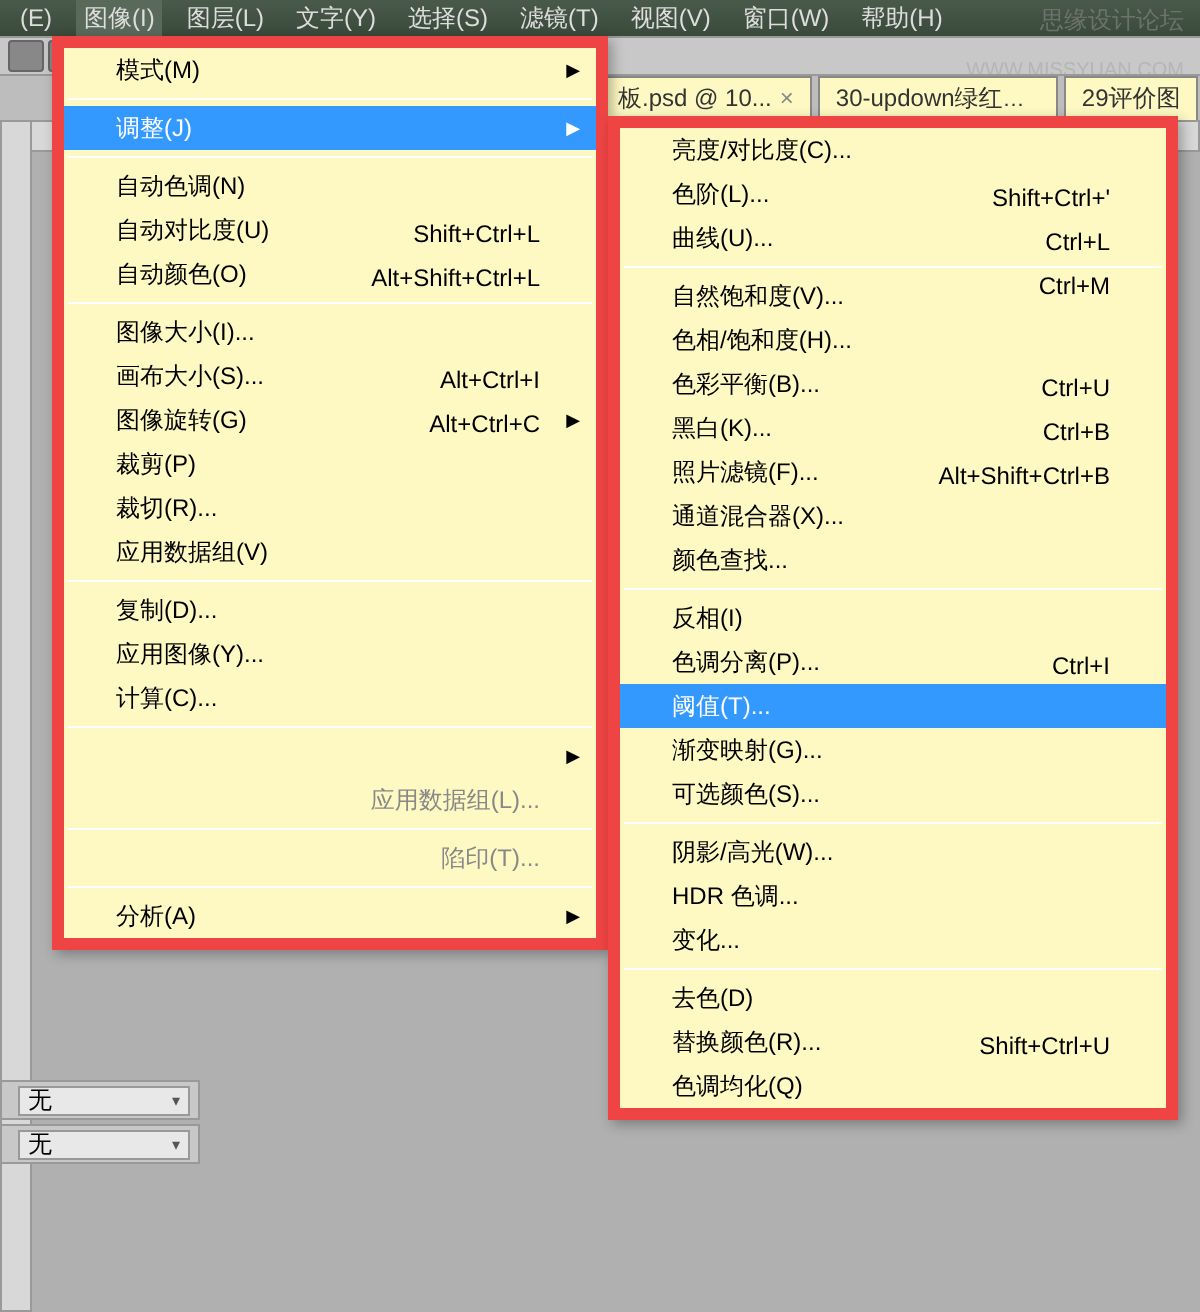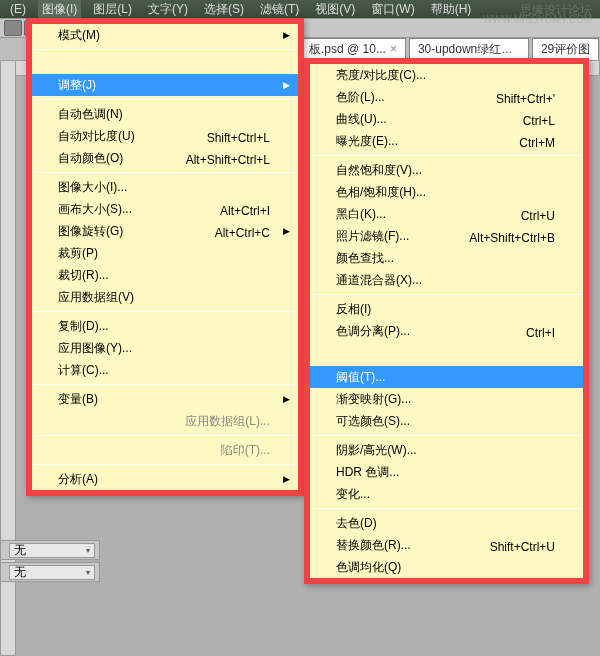--- a/index.html
+++ b/index.html
@@ -1,43 +1,43 @@
 <!DOCTYPE html>
 <html><head>
 <meta charset="utf-8">
 <style>
 * { margin:0; padding:0; box-sizing:border-box; font-family:"Microsoft YaHei","SimSun",sans-serif; font-size:12px; }
 body { width:600px; height:656px; background:#b8b8b8; overflow:hidden; position:relative; }
 .topbar { height:18px; background:linear-gradient(#4a5a4a,#3a4a3a); display:flex; align-items:center; padding:0 6px; }
 .topbar .menu-item { color:#ddd; margin-right:8px; cursor:pointer; padding:1px 4px; }
 .topbar .menu-item.open { background:#5a6a5a; }
 .watermark { position:absolute; right:8px; top:2px; color:#888; font-size:12px; opacity:.6; }
-.wm2 { position:absolute; right:8px; top:14px; color:#999; font-size:10px; opacity:.4; }
+.wm2 { position:absolute; right:8px; top:30px; color:#999; font-size:10px; opacity:.4; }
 .icon-row { height:20px; background:#c8c8c8; border-top:1px solid #999; border-bottom:1px solid #999; display:flex; align-items:center; padding:0 4px; }
 .icon-row .ic { width:18px; height:16px; background:#888; border:1px solid #666; margin-right:2px; border-radius:2px; }
 .tab-row { height:22px; background:#bdbdbd; display:flex; align-items:flex-end; padding-left:300px; gap:3px; }
-.tab { background:#ffffff; border:1px solid #888; border-bottom:none; padding:2px 8px; font-size:11px; color:#333; max-width:120px; overflow:hidden; white-space:nowrap; text-overflow:ellipsis;text-align:right; }
+.tab { background:#fef9c3; border:1px solid #888; border-bottom:none; padding:2px 8px; font-size:11px; color:#333; max-width:120px; overflow:hidden; white-space:nowrap; text-overflow:ellipsis;text-align:right; }
 .tab .x { margin-left:4px; color:#888; }
 .canvas { position:absolute; left:0; top:60px; right:0; bottom:0; background:#b0b0b0; }
 .rule { background:#d8d8d8; border:1px solid #999; }
 .rule-h { position:absolute; left:0; top:0; right:0; height:16px; }
 .rule-v { position:absolute; left:0; top:0; bottom:0; width:16px; }
 .panel { position:absolute; left:0; top:540px; width:100px; }
 .panel-row { display:flex; align-items:center; height:20px; background:#c8c8c8; border:1px solid #999; margin-bottom:2px; font-size:11px; padding:0 4px; }
 .panel-row .dd { flex:1; background:#e8e8e8; border:1px solid #999; height:15px; margin-left:4px; display:flex; align-items:center; padding:0 4px; justify-content:space-between; }
 .panel-row .tri { font-size:8px; color:#555; }
 
 .menu { position:absolute; background:#fef9c3; border:6px solid #ef4444; box-shadow:2px 2px 6px rgba(0,0,0,.3); }
 .menu1 { left:26px; top:18px; width:278px; }
 .menu2 { left:304px; top:58px; width:285px; }
 .mi { display:flex; align-items:center; height:22px; padding:0 28px 0 26px; color:#000; position:relative; cursor:default; }
 .mi .lbl { flex:1; white-space:nowrap; }
 .mi .sc { color:#000; margin-left:10px;margin-top:48px; }
 .mi .arrow { position:absolute; right:8px; font-size:9px; }
-.mi.hi { background:#3399ff; color:#fff;margin-top:24px; }
+.mi.hi { background:#3399ff; color:#fff; }
 .mi.dis { color:#888;text-align:right; }
 .sep { height:1px; background:#bcbcbc; margin:3px 2px; border-bottom:1px solid #fff; }
 </style>
 </head>
 <body>
 
 <div class="topbar">
   <span class="menu-item">(E)</span>
   <span class="menu-item open">图像(I)</span>
   <span class="menu-item">图层(L)</span>
@@ -131,21 +131,20 @@
       <span class="lbl">复制(D)...</span>
     </div>
     <div class="mi">
       <span class="lbl">应用图像(Y)...</span>
     </div>
     <div class="mi">
       <span class="lbl">计算(C)...</span>
     </div>
     <div class="sep"></div>
     <div class="mi">
-      <span class="lbl">变量(B)</span>
       <span class="arrow">▶</span>
     </div>
     <div class="mi dis">
       <span class="lbl">应用数据组(L)...</span>
     </div>
     <div class="sep"></div>
     <div class="mi dis">
       <span class="lbl">陷印(T)...</span>
     </div>
     <div class="sep"></div>
@@ -160,43 +159,44 @@
       <span class="sc">Shift+Ctrl+'</span>
     </div>
     <div class="mi">
       <span class="lbl">色阶(L)...</span>
       <span class="sc">Ctrl+L</span>
     </div>
     <div class="mi">
       <span class="lbl">曲线(U)...</span>
       <span class="sc">Ctrl+M</span>
     </div>
-    <div class="mi">
-      <span class="lbl">曝光度(E)...</span>
-    </div>
     <div class="sep"></div>
     <div class="mi">
       <span class="lbl">自然饱和度(V)...</span>
     </div>
     <div class="mi">
       <span class="lbl">色相/饱和度(H)...</span>
       <span class="sc">Ctrl+U</span>
     </div>
     <div class="mi">
+      <span class="lbl">色彩平衡(B)...</span>
+      <span class="sc">Ctrl+B</span>
+    </div>
+    <div class="mi">
       <span class="lbl">黑白(K)...</span>
       <span class="sc">Alt+Shift+Ctrl+B</span>
     </div>
     <div class="mi">
       <span class="lbl">照片滤镜(F)...</span>
     </div>
     <div class="mi">
+      <span class="lbl">通道混合器(X)...</span>
+    </div>
+    <div class="mi">
       <span class="lbl">颜色查找...</span>
-    </div>
-    <div class="mi">
-      <span class="lbl">通道混合器(X)...</span>
     </div>
     <div class="sep"></div>
     <div class="mi">
       <span class="lbl">反相(I)</span>
       <span class="sc">Ctrl+I</span>
     </div>
     <div class="mi">
       <span class="lbl">色调分离(P)...</span>
     </div>
     <div class="mi hi">

